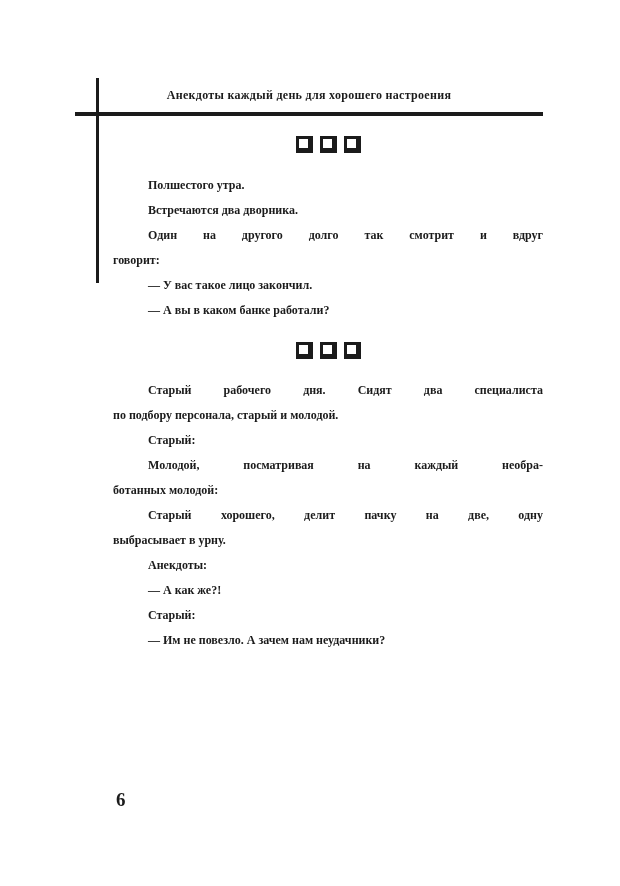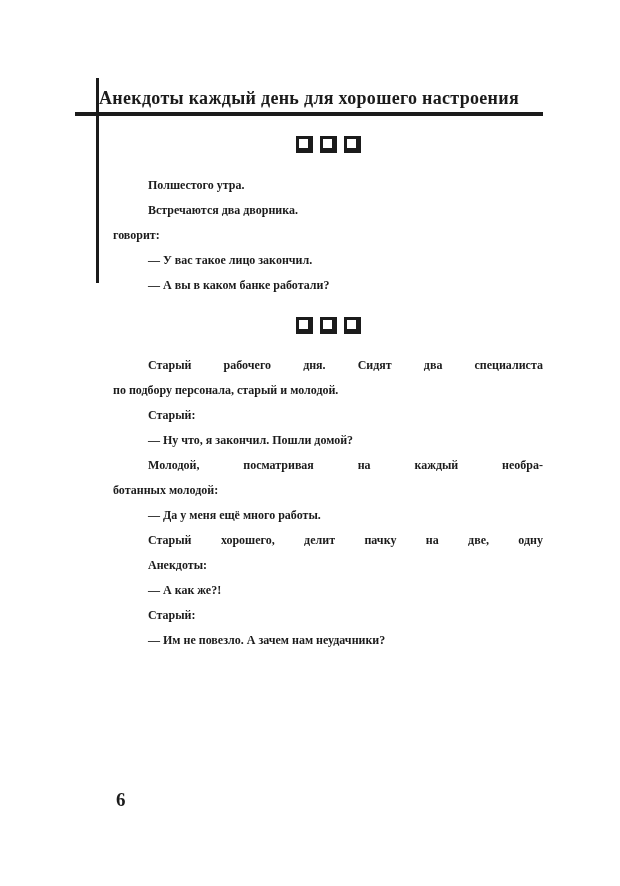--- a/index.html
+++ b/index.html
@@ -20,21 +20,21 @@
     width: 3px;
     height: 205px;
     background: #1b1b1b;
   }
   .header-title {
     position: absolute;
     left: 75px;
     top: 88px;
     width: 468px;
     text-align: center;
-    font-size: 18px;
+    font-size: 12px;
     font-weight: bold;
     letter-spacing: 0.3px;
     white-space: nowrap;
   }
   .hrule {
     position: absolute;
     left: 75px;
     top: 112px;
     width: 468px;
     height: 4px;
@@ -95,36 +95,36 @@
   <div class="hrule"></div>
 
   <div class="text-body">
       <div class="divider first">
         <span class="sq"></span>
         <span class="sq"></span>
         <span class="sq"></span>
       </div>
       <div class="line indent">Полшестого утра.</div>
       <div class="line indent">Встречаются два дворника.</div>
+      <div class="line indent justify">Один на другого долго так смотрит и вдруг</div>
       <div class="line">говорит:</div>
       <div class="line indent">— У вас такое лицо закончил.</div>
       <div class="line indent">— А вы в каком банке работали?</div>
       <div class="divider later">
         <span class="sq"></span>
         <span class="sq"></span>
         <span class="sq"></span>
       </div>
       <div class="line indent justify">Старый рабочего дня. Сидят два специалиста</div>
       <div class="line">по подбору персонала, старый и молодой.</div>
       <div class="line indent">Старый:</div>
-      <div class="line indent">— Ну что, я закончил. Пошли домой?</div>
       <div class="line indent justify">Молодой, посматривая на каждый необра-</div>
       <div class="line">ботанных молодой:</div>
-      <div class="line indent">— Да у меня ещё много работы.</div>
       <div class="line indent justify">Старый хорошего, делит пачку на две, одну</div>
+      <div class="line">выбрасывает в урну.</div>
       <div class="line indent">Анекдоты:</div>
       <div class="line indent">— А как же?!</div>
       <div class="line indent">Старый:</div>
       <div class="line indent">— Им не повезло. А зачем нам неудачники?</div>
     </div>
 
   <div class="page-number">6</div>
 </div>
 
 </body></html>

